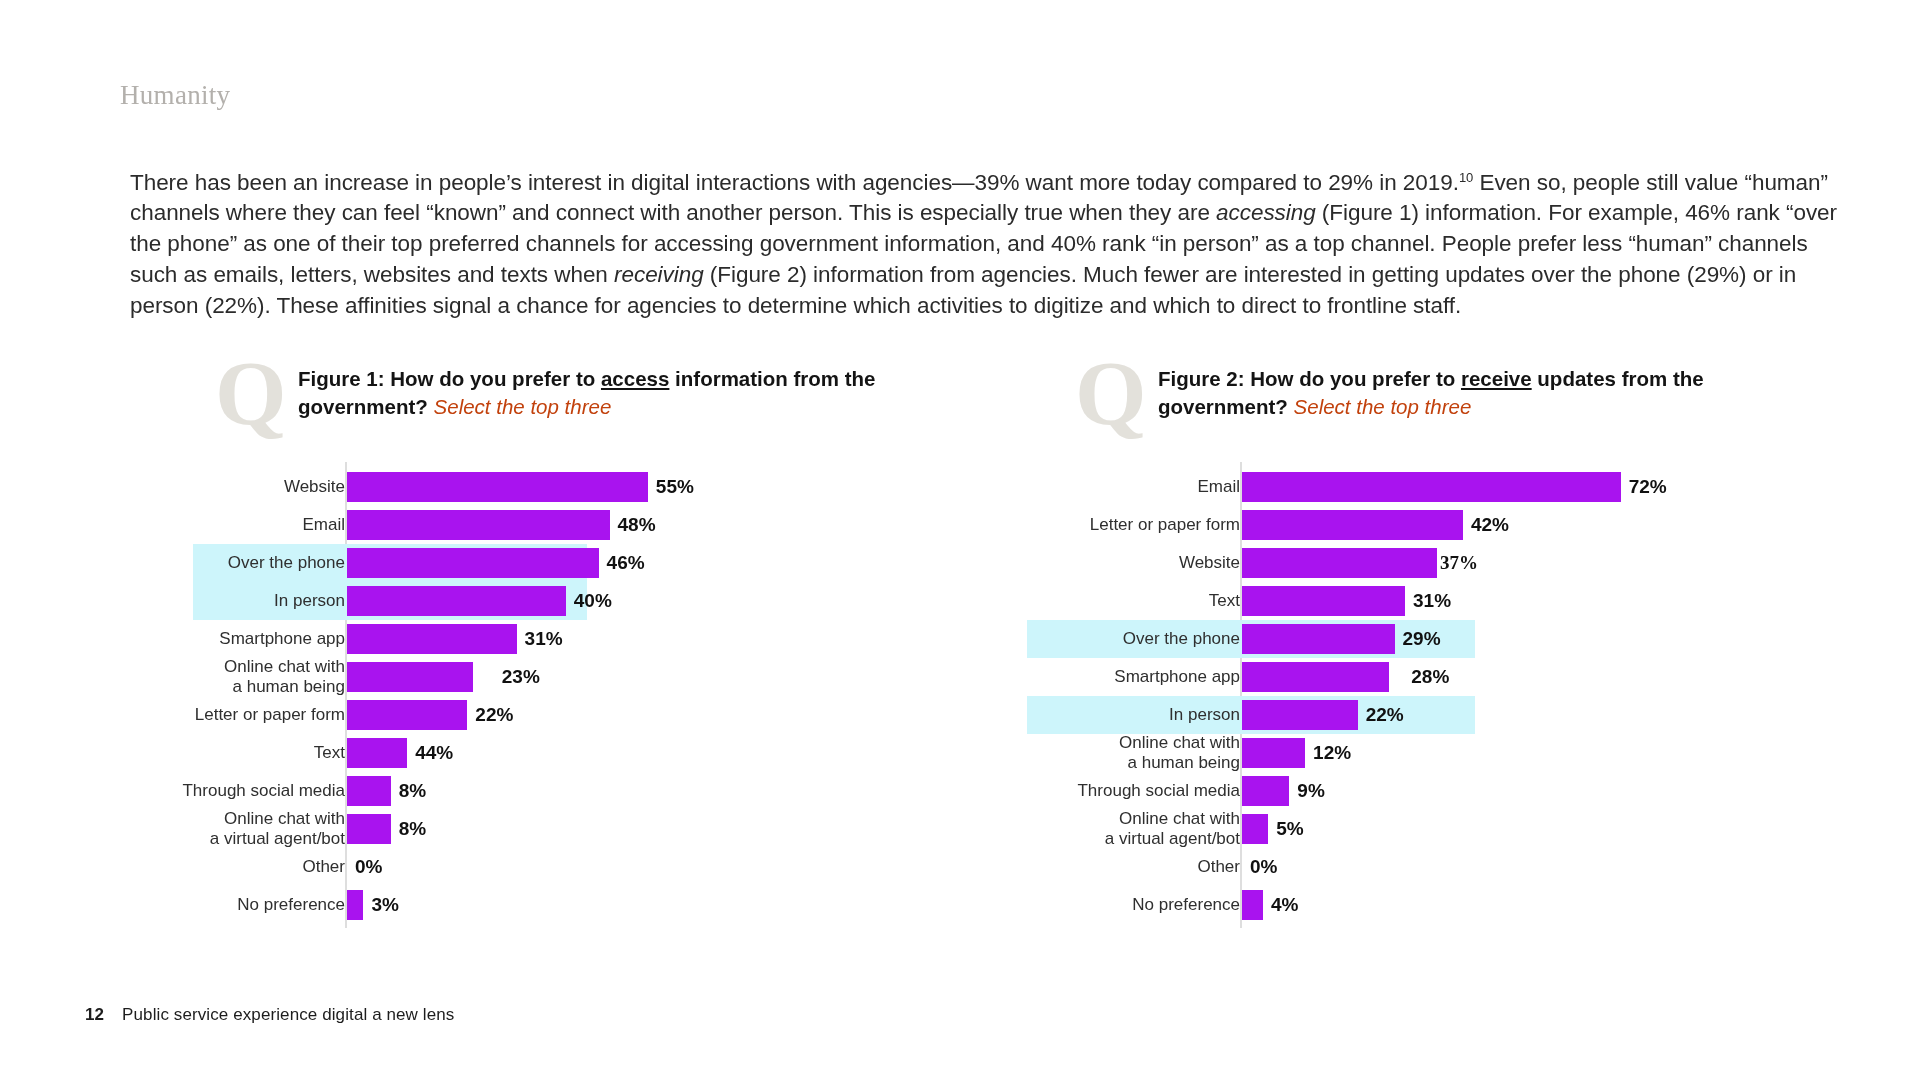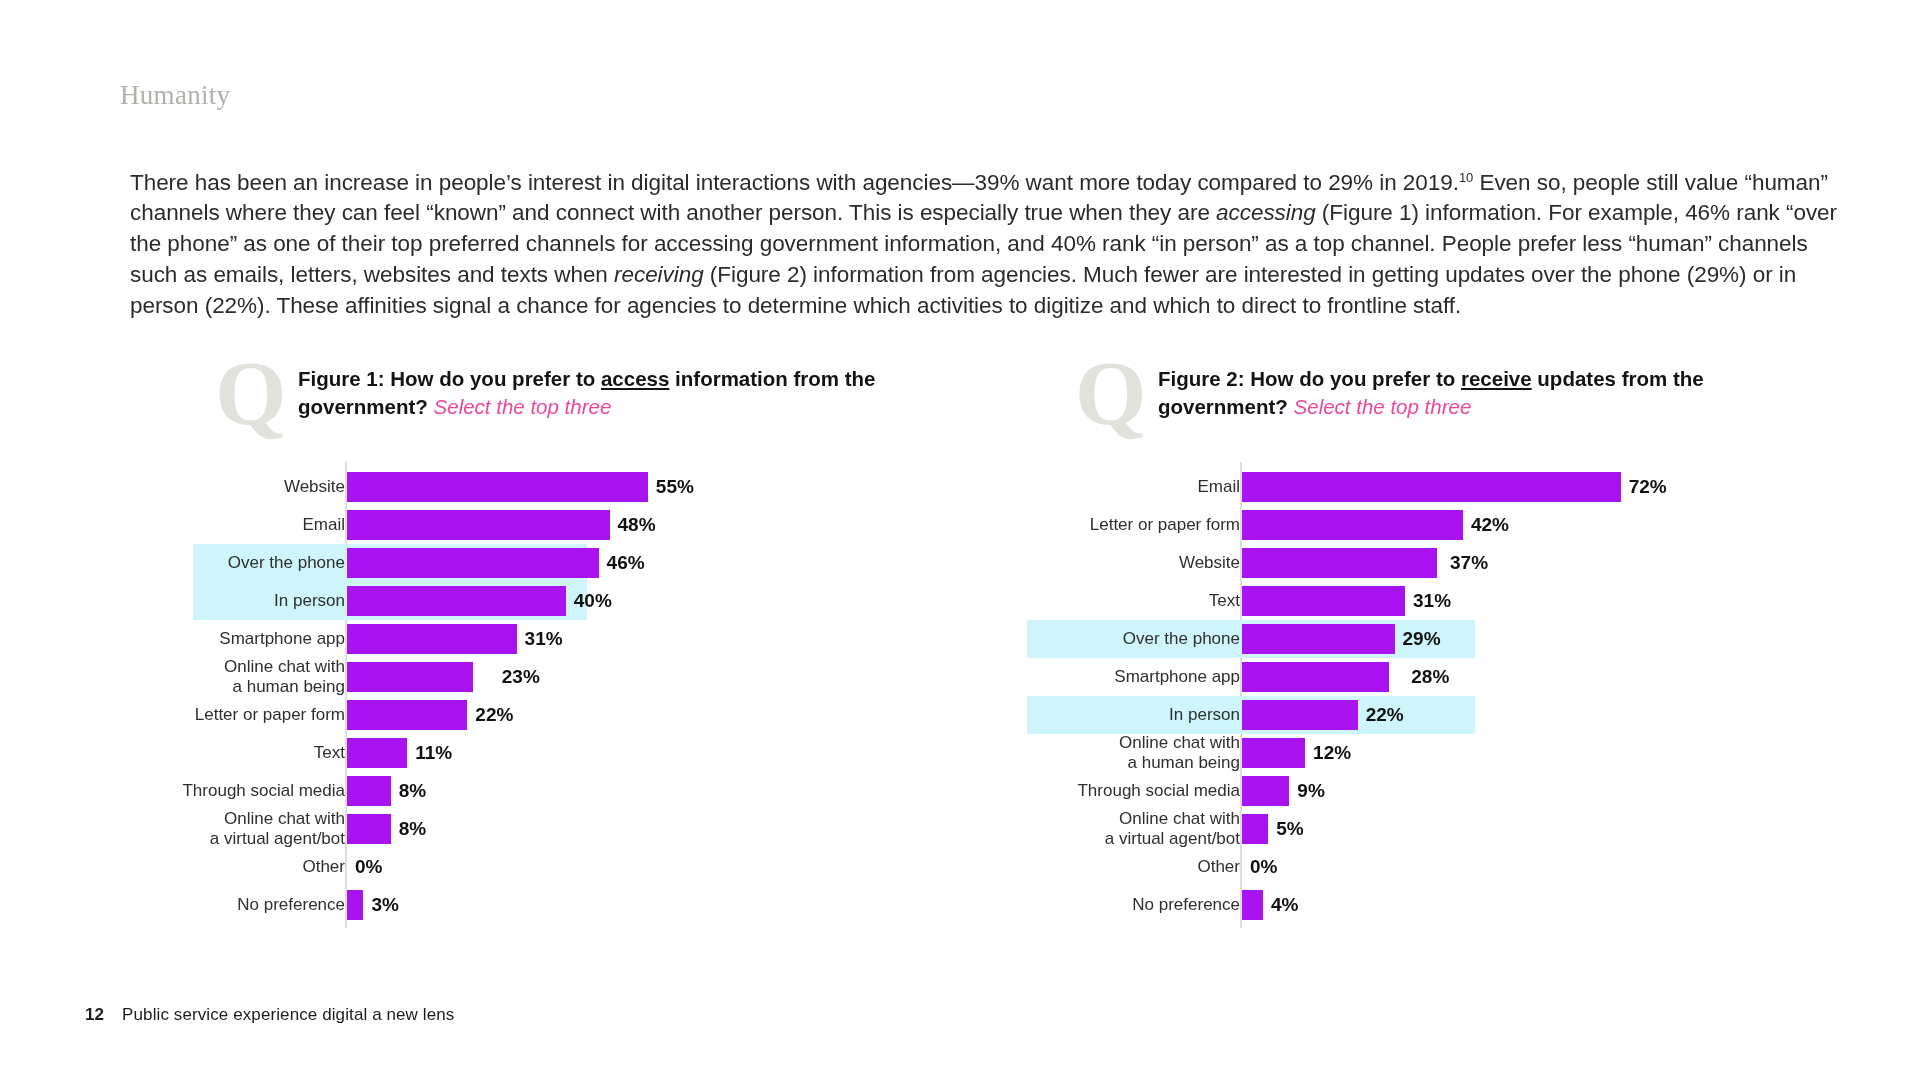--- a/index.html
+++ b/index.html
@@ -34,21 +34,21 @@
     position:absolute;left:0;top:-8px;
     font-family:"Liberation Serif","DejaVu Serif",serif;
     font-size:92px;line-height:92px;color:#e3e1db;font-weight:700;
     user-select:none;
   }
   .fig-title{
     position:absolute;left:83px;top:10px;width:600px;
     font-size:20.5px;line-height:28px;font-weight:700;color:#141414;
   }
   .fig-title u{text-decoration:underline;}
-  .fig-title .sub{font-weight:400;font-style:italic;color:#ec4899;text-align:center;}
+  .fig-title .sub{font-weight:400;font-style:italic;color:#c2410c;text-align:center;}
 
   
   .chart{position:absolute;top:113px;left:0;}
   .axis{
     position:absolute;top:0;width:2px;background:#dedede;
   }
   .row{position:relative;height:38px;}
   .row .hl{
     position:absolute;top:0;height:38px;background:#cdf5fb;z-index:0;
   }
@@ -138,21 +138,21 @@
             <span>Letter or paper form</span>
           </div>
           <div class="bar" style="left: 132px; width: 120.34px; background: rgb(169, 19, 239);"></div>
           <div class="val" style="left: 252.34px;">22%</div>
         </div>
         <div class="row">
           <div class="lbl" style="width: 130px; right: auto; left: 0px;">
             <span>Text</span>
           </div>
           <div class="bar" style="left: 132px; width: 60.17px; background: rgb(169, 19, 239);"></div>
-          <div class="val" style="left: 192.17px;">11%</div>
+          <div class="val" style="left: 192.17px;">44%</div>
         </div>
         <div class="row">
           <div class="lbl" style="width: 130px; right: auto; left: 0px;">
             <span>Through social media</span>
           </div>
           <div class="bar" style="left: 132px; width: 43.76px; background: rgb(169, 19, 239);"></div>
           <div class="val" style="left: 175.76px;">8%</div>
         </div>
         <div class="row">
           <div class="lbl" style="width: 130px; right: auto; left: 0px;">
@@ -195,21 +195,21 @@
             <span>Letter or paper form</span>
           </div>
           <div class="bar" style="left: 167px; width: 220.92px; background: rgb(169, 19, 239);"></div>
           <div class="val" style="left: 387.92px;">42%</div>
         </div>
         <div class="row">
           <div class="lbl" style="width: 165px; right: auto; left: 0px;">
             <span>Website</span>
           </div>
           <div class="bar" style="left: 167px; width: 194.62px; background: rgb(169, 19, 239);"></div>
-          <div class="val" style="left: 367px;">37%</div>
+          <div class="val" style="left: 357px; font-family: Liberation Serif, serif;">37%</div>
         </div>
         <div class="row">
           <div class="lbl" style="width: 165px; right: auto; left: 0px;">
             <span>Text</span>
           </div>
           <div class="bar" style="left: 167px; width: 163.06px; background: rgb(169, 19, 239);"></div>
           <div class="val" style="left: 330.06px;">31%</div>
         </div>
         <div class="row">
           <div class="hl" style="left: -48px; width: 448px; background: rgb(205, 245, 251);"></div>

